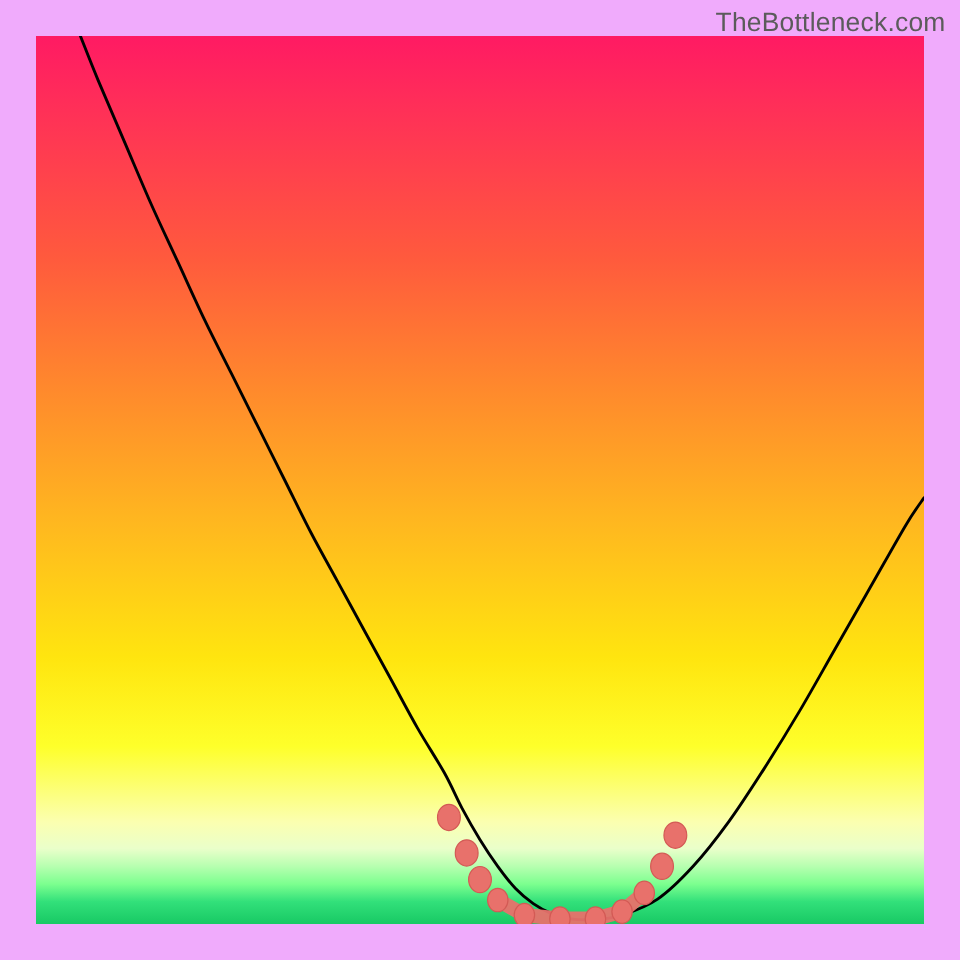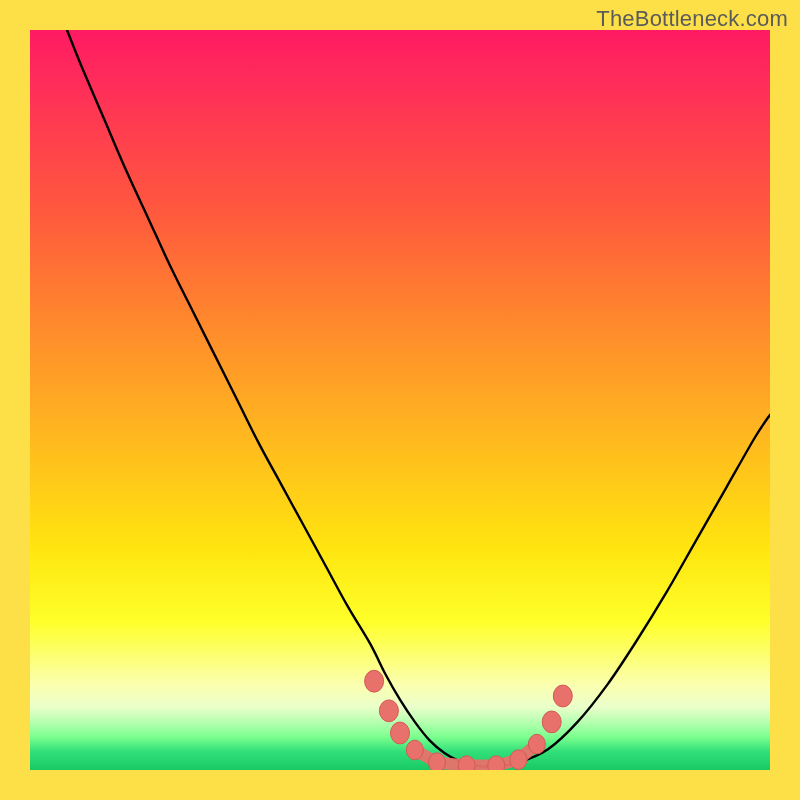--- a/index.html
+++ b/index.html
@@ -7,21 +7,21 @@
     padding: 0;
     width: 800px;
     height: 800px;
     background: #000;
     overflow: hidden;
     font-family: Arial, Helvetica, sans-serif;
   }
   .frame {
     position: absolute;
     inset: 0;
-    background: #fde047;
+    background: #f0abfc;
   }
   .plot {
     position: absolute;
     left: 30px;
     top: 30px;
     width: 740px;
     height: 740px;
     overflow: hidden;
   }
   .gradient {

